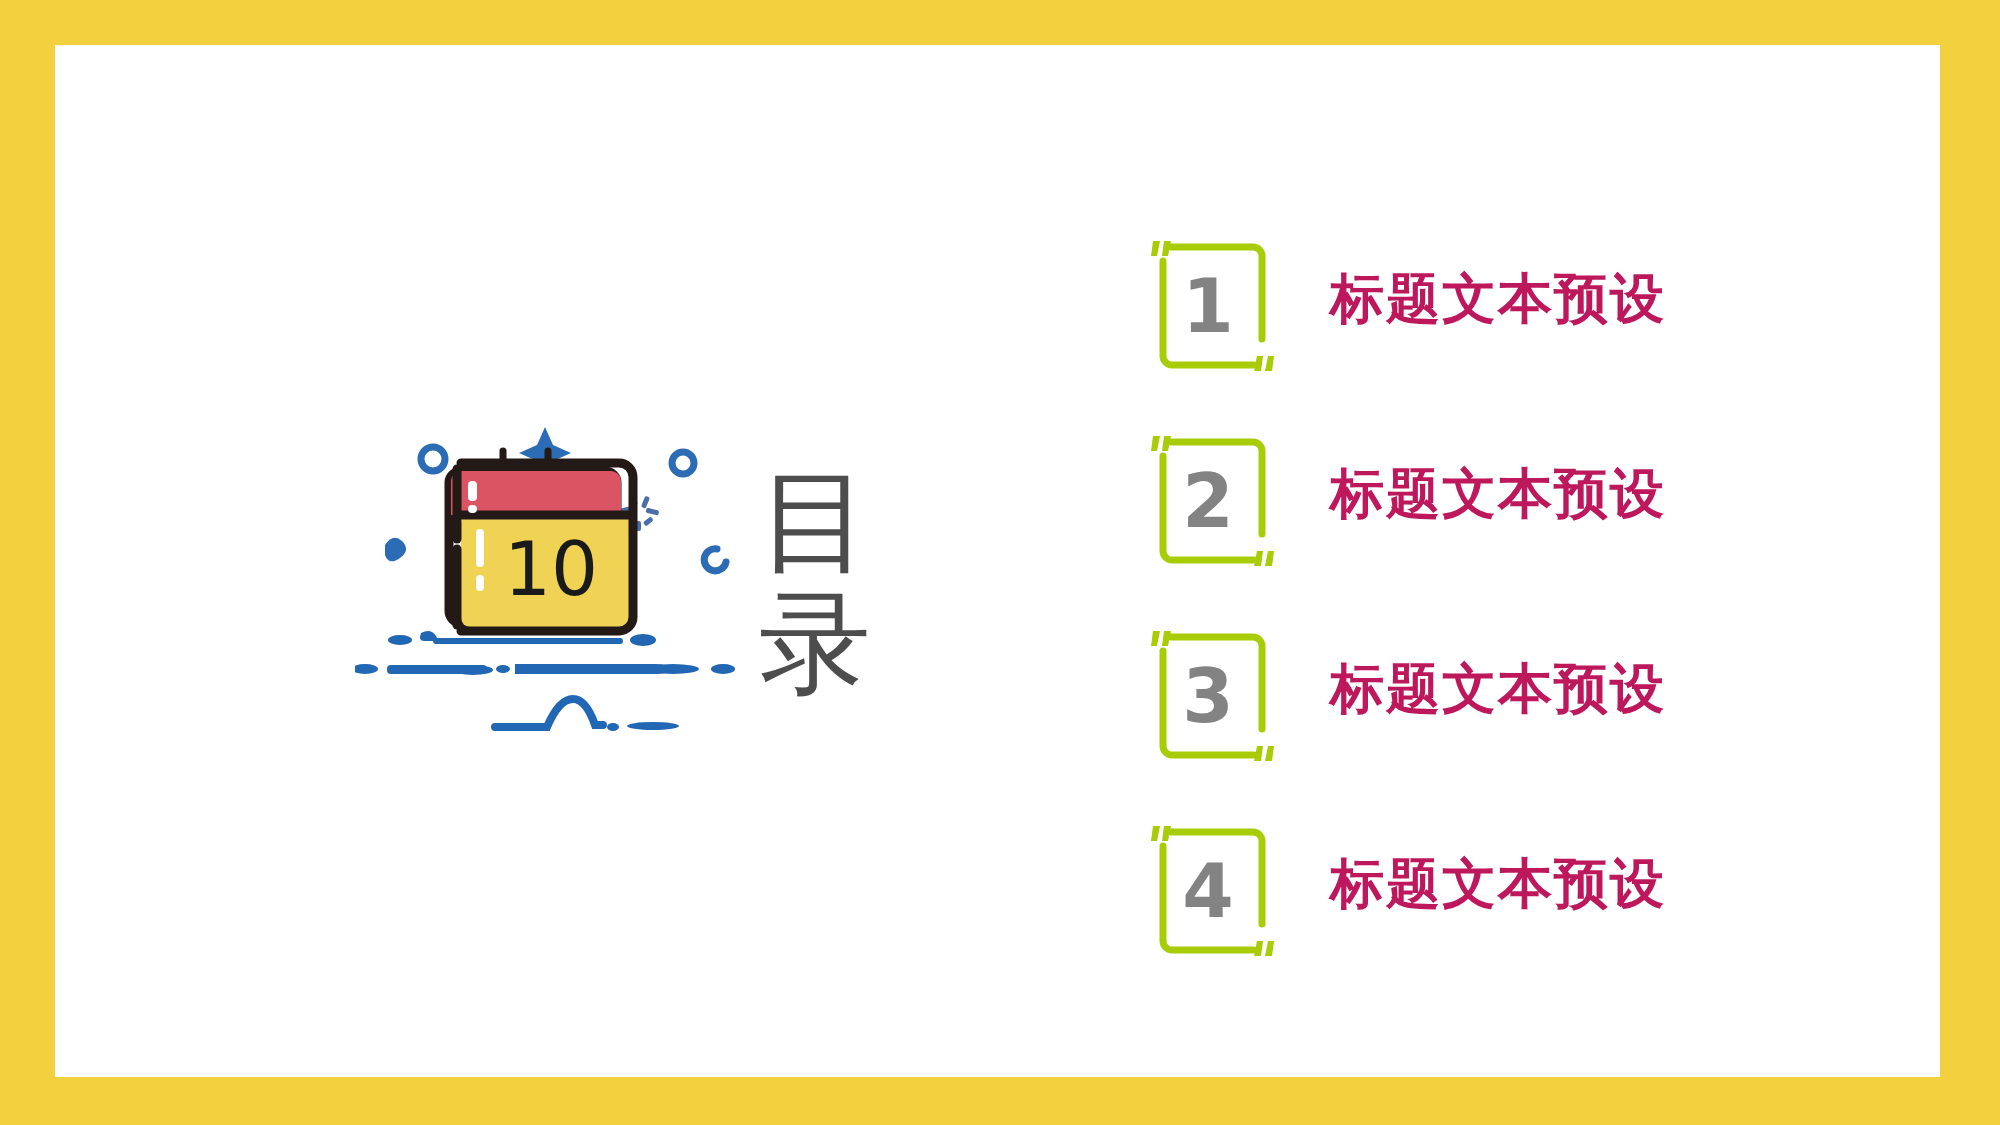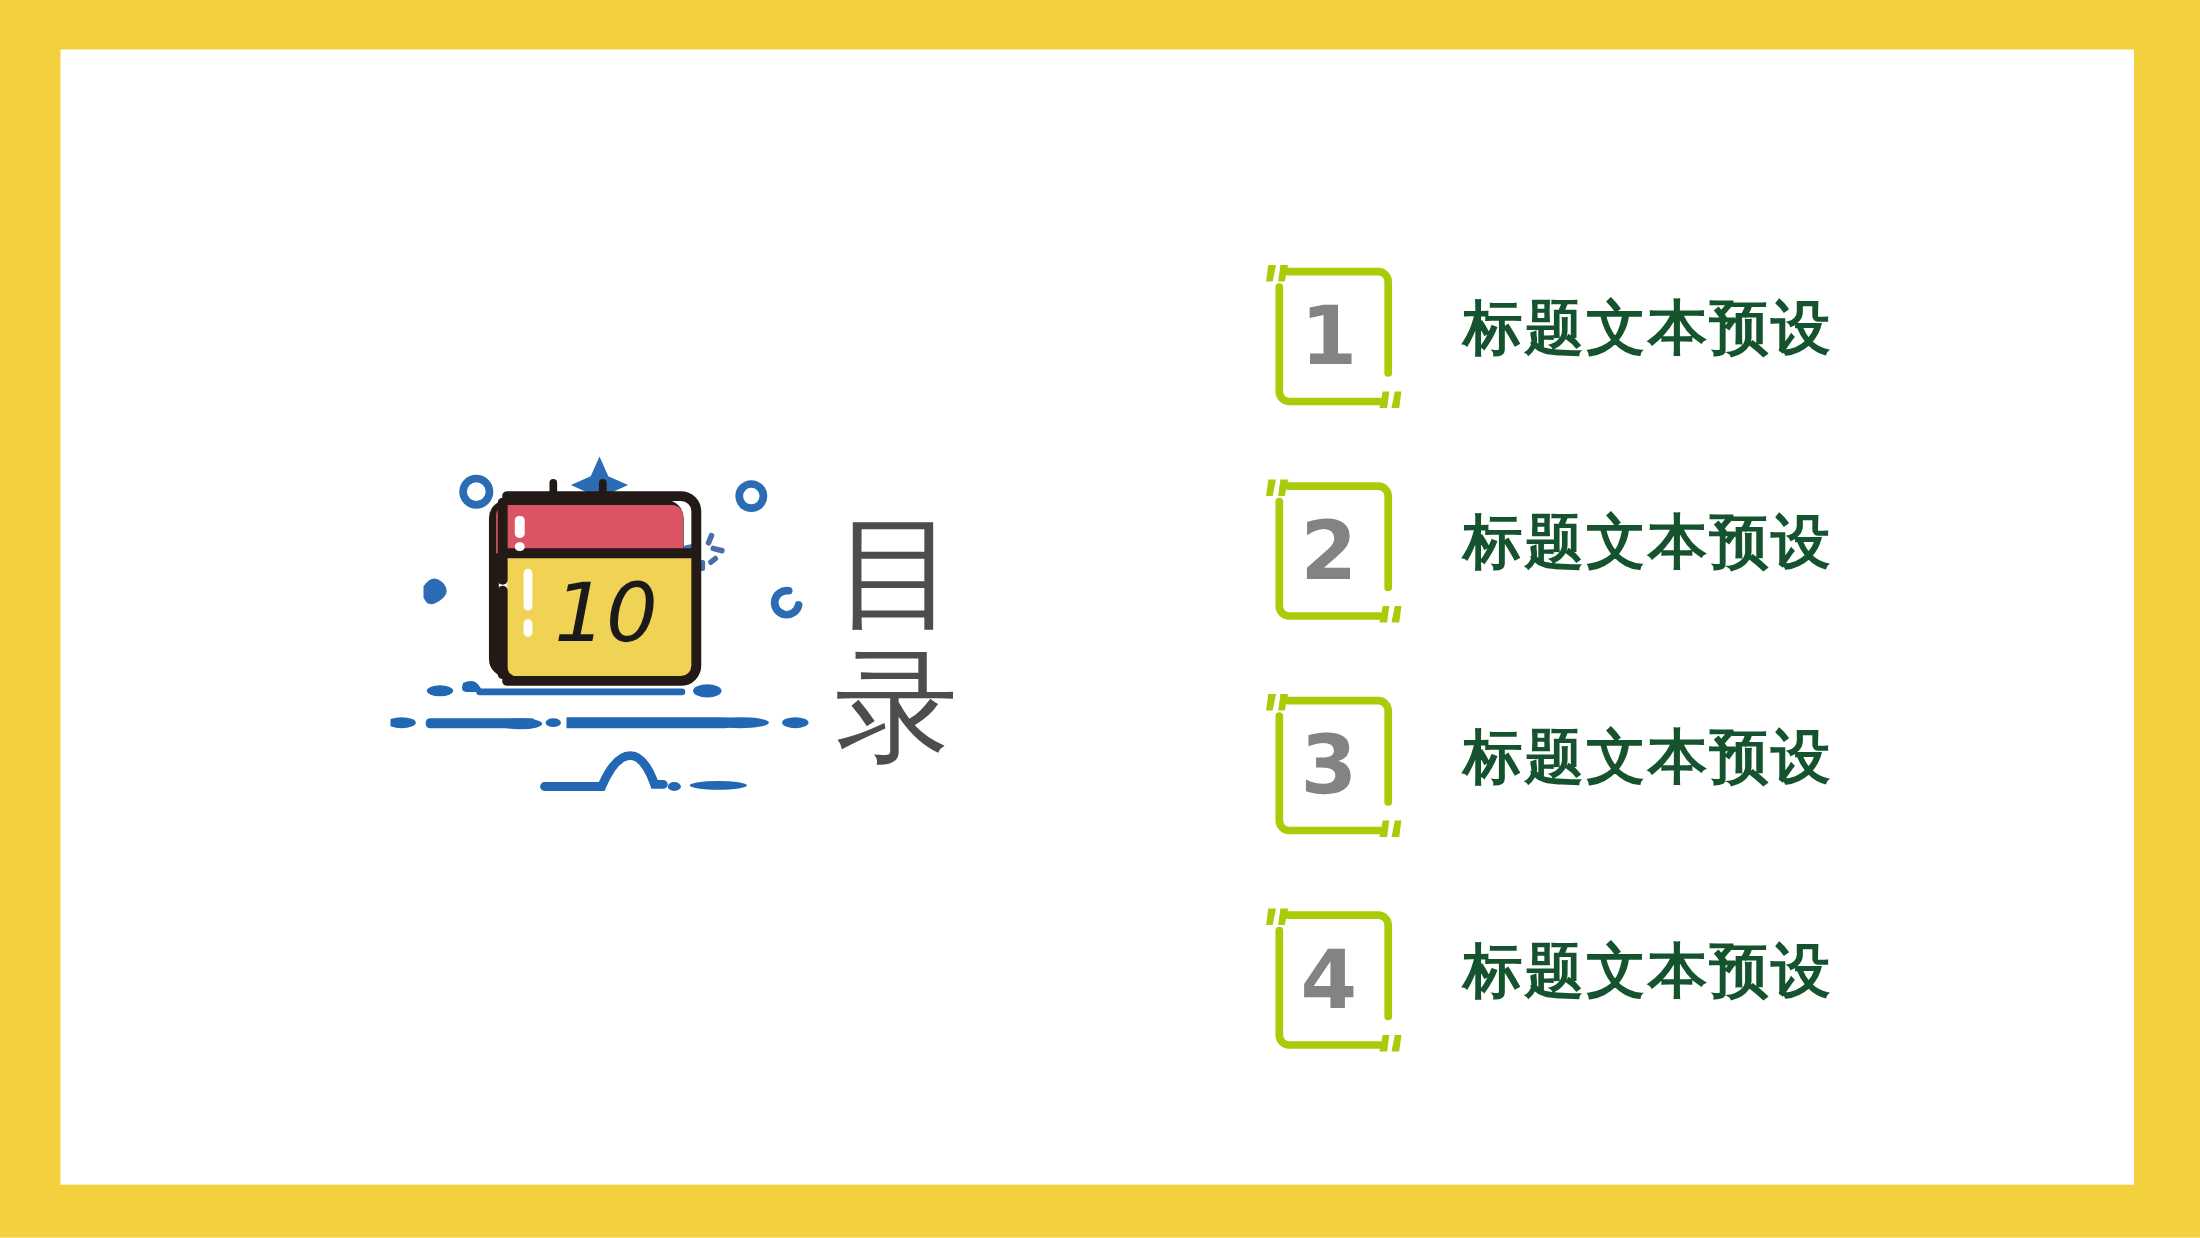--- a/index.html
+++ b/index.html
@@ -20,22 +20,22 @@
   .card {
     position:absolute;
     left:55px; top:45px;
     width:1885px; height:1032px;
     background:#FFFFFF;
   }
 
   
   .illus-wrap {
     position:absolute;
-    left:300px; top:340px;
-    width:420px; height:360px;font-style:italic;
+    left:300px; top:352px;
+    width:420px; height:360px;
   }
   .illus-wrap svg { display:block; width:420px; height:360px; }
 
   
   .mulu {
     position:absolute;
     left:690px; top:415px;
     width:140px;
     color:#4D4D4D;
     font-family:"DejaVu Sans","Liberation Sans",sans-serif;
@@ -71,21 +71,21 @@
     color:#838383;
     font-family:"DejaVu Sans","Liberation Sans",sans-serif;
     font-size:74px;
     font-weight:bold;
     line-height:1;
     padding-left:6px;
   }
   .row-title {
     position:absolute;
     left:185px; top:18px;
-    color:#14532d;
+    color:#be185d;
     font-family:Liberation Sans, sans-serif;
     font-size:54px;
     font-weight:bold;
     line-height:90px;
     letter-spacing:2px;
     white-space:nowrap;
   }
 </style>
 </head>
 <body>

